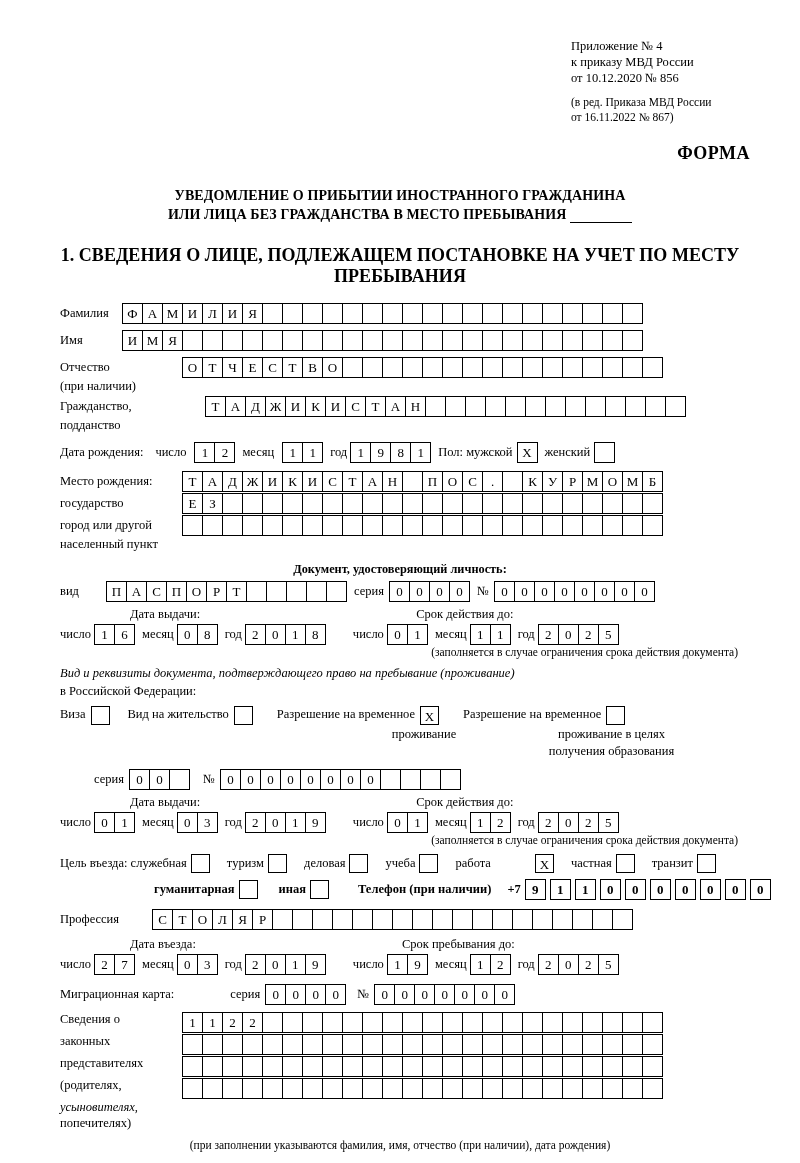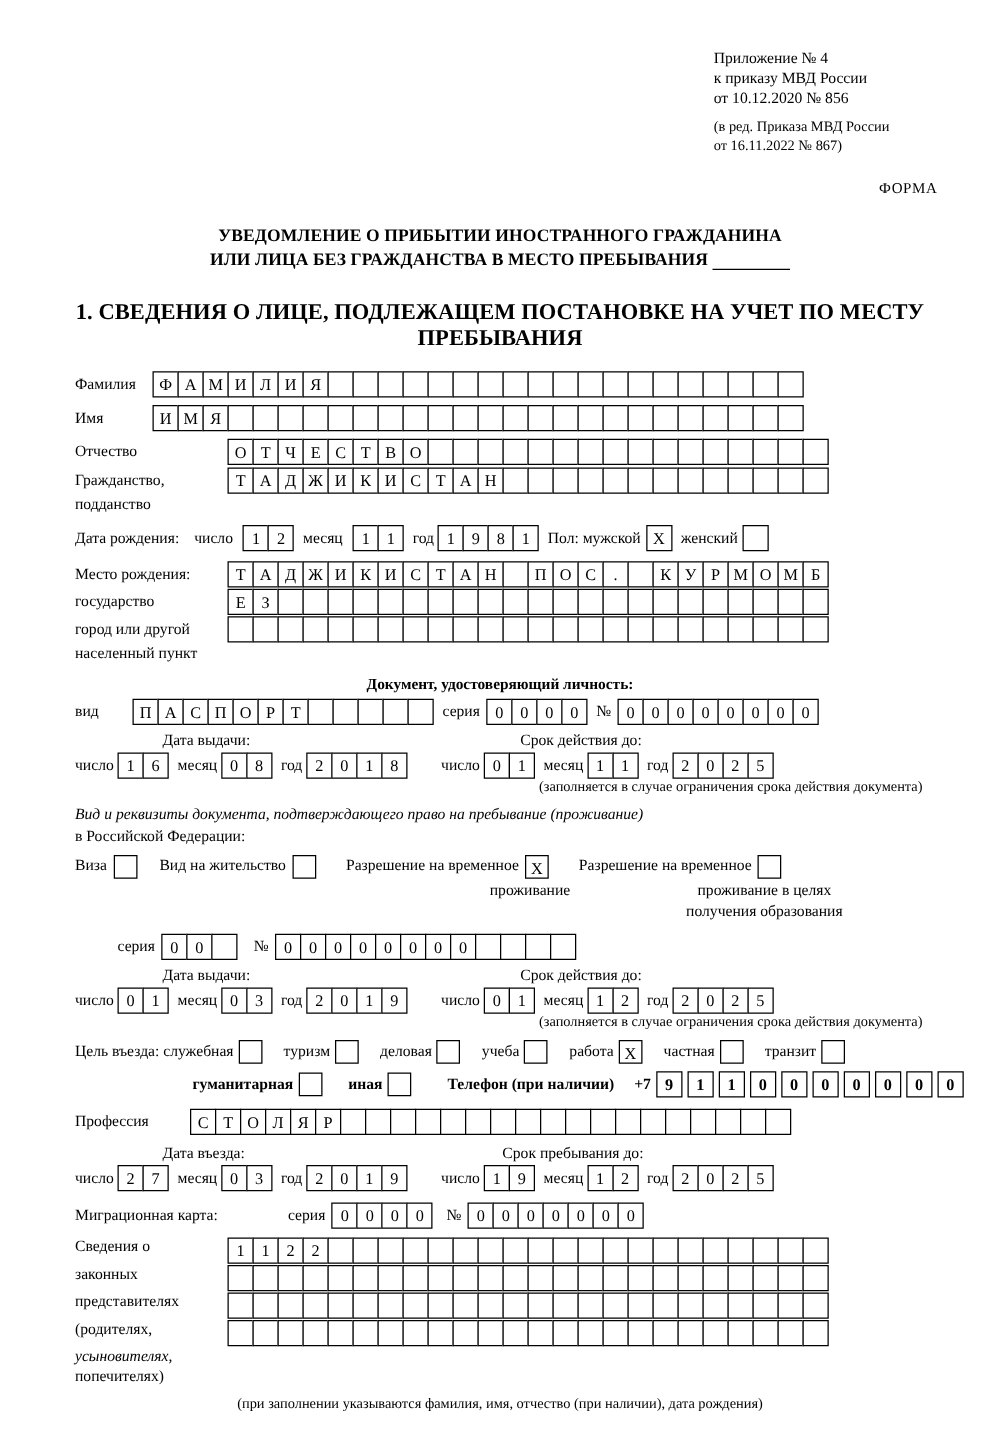--- a/index.html
+++ b/index.html
@@ -26,22 +26,22 @@
   .hdr-block{
     font-size:12.5px;
     line-height:16px;
     text-align:left;
     width:185px;
   }
   .hdr-block .gap{height:9px;}
   .hdr-block .small{font-size:11.5px;line-height:15px;}
   .forma{
     text-align:right;
-    font-weight:normal;
-    font-size:12px;
+    font-weight:bold;
+    font-size:18px;
     letter-spacing:.5px;
     margin-top:18px;
     padding-right:6px;
   }
   .title{
     text-align:center;
     font-weight:bold;
     font-size:14px;
     line-height:19px;
     margin-top:22px;
@@ -235,22 +235,25 @@
         <span class="b"></span>
         <span class="b"></span>
         <span class="b"></span>
         <span class="b"></span>
         <span class="b"></span>
         <span class="b"></span>
         <span class="b"></span>
         <span class="b"></span>
       </span>
   </div>
-
-  <div class="row" style="margin-top:2px;">
+  <div class="row rowsmall" style="margin-top:1px;">
+    <span class="lbl" style="width:122px;margin-left:16px;">(при наличии)</span>
+  </div>
+
+  <div class="row" style="margin-top:2px;gap:23px;">
     <span class="lbl" style="width:122px;margin-left:16px;">Гражданство,</span>
     <span class="boxes" id="citizenship-boxes">
         <span class="b">Т</span>
         <span class="b">А</span>
         <span class="b">Д</span>
         <span class="b">Ж</span>
         <span class="b">И</span>
         <span class="b">К</span>
         <span class="b">И</span>
         <span class="b">С</span>
@@ -590,21 +593,21 @@
       <span class="b chk"></span>
     </div>
     <div class="it" style="margin-left:6px;">
       <span>деловая</span>
       <span class="b chk"></span>
     </div>
     <div class="it" style="margin-left:6px;">
       <span>учеба</span>
       <span class="b chk"></span>
     </div>
-    <div class="it" style="margin-left:6px;">
+    <div class="it" style="margin-left:6px;gap:40px;">
       <span>работа</span>
       <span class="b chk">X</span>
     </div>
     <div class="it" style="margin-left:6px;">
       <span>частная</span>
       <span class="b chk"></span>
     </div>
     <div class="it" style="margin-left:6px;">
       <span>транзит</span>
       <span class="b chk"></span>

